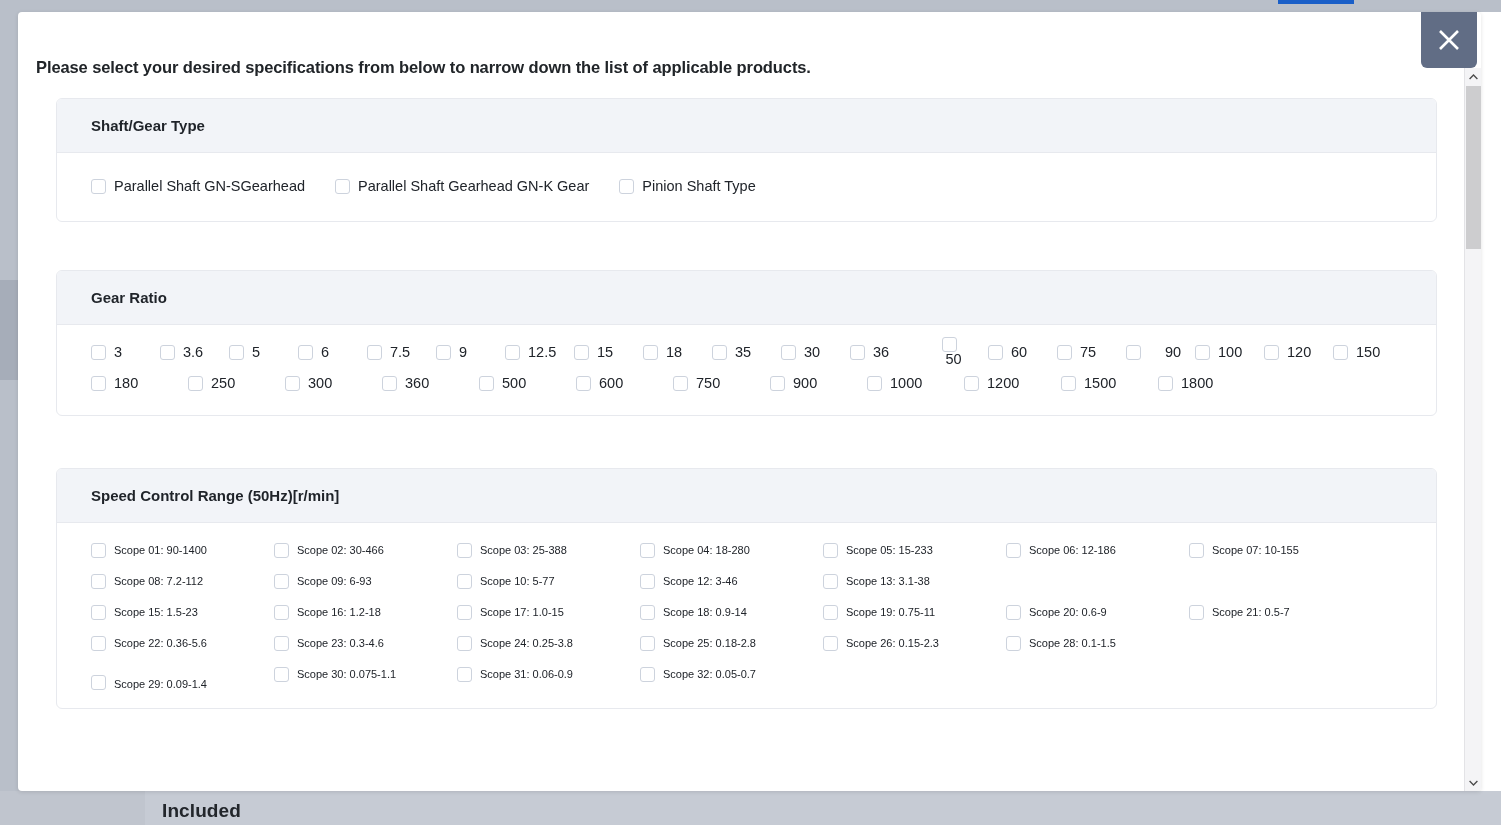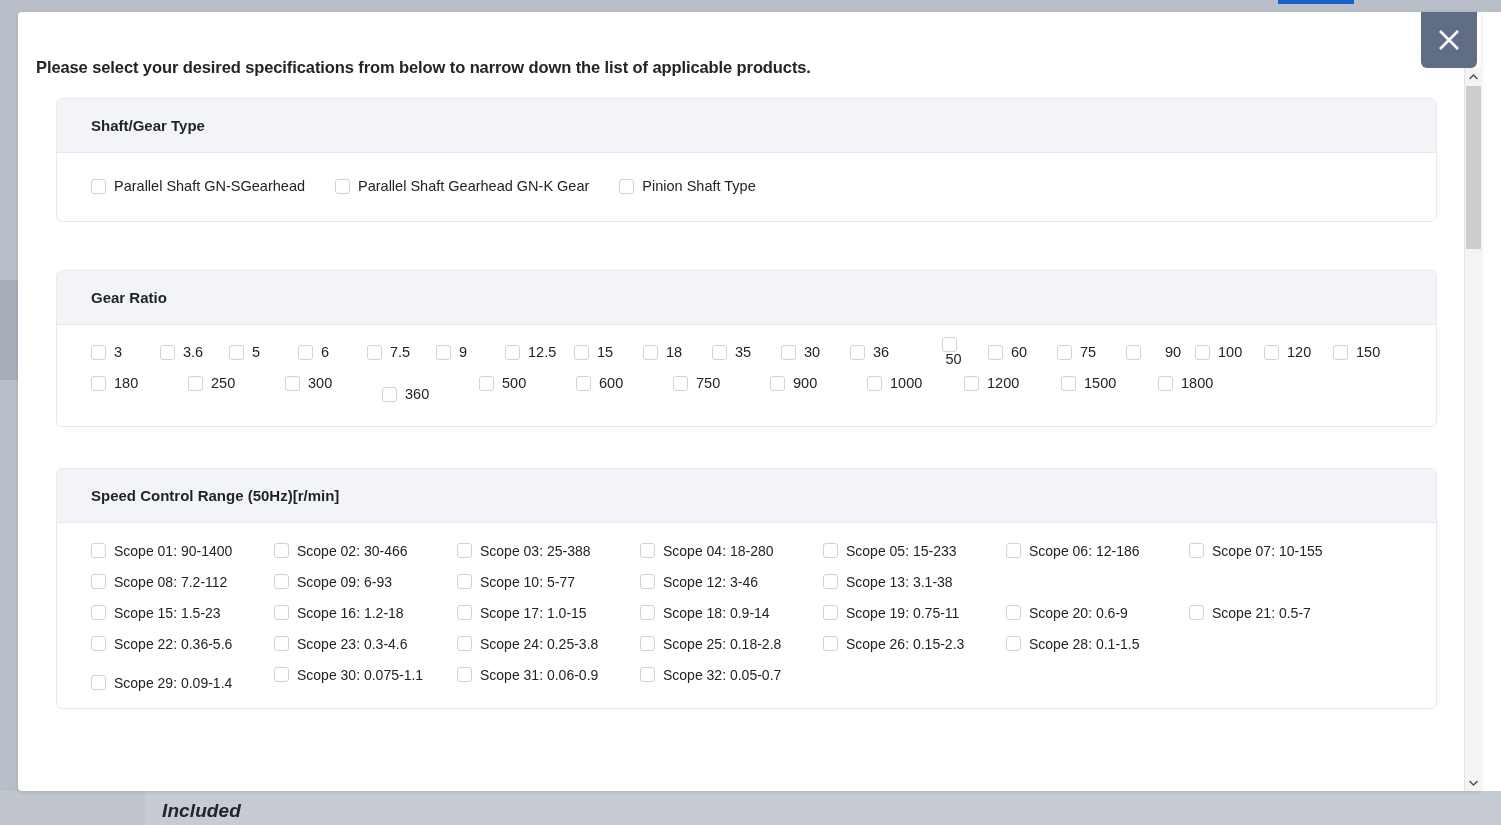--- a/index.html
+++ b/index.html
@@ -37,21 +37,20 @@
     background: #c0c5ce;
   }
   .bg-bottom-2 {
     position: absolute; left: 145px; top: 791px; width: 1356px; height: 34px;
     background: #c6cbd4;
   }
   .bg-bottom-label {
     position: absolute; left: 162px; top: 800px;
     font-size: 19px; font-weight: bold; color: #22262b;
     letter-spacing: .1px;
-    font-style: italic;
   }
   .bg-white-left {
     position: absolute; left: 22px; top: 12px; width: 62px; height: 350px;
     background: #ffffff;
   }
   .bg-dark-band {
     position: absolute; left: 22px; top: 362px; width: 62px; height: 28px;
     background: #1f2937;
   }
   .bg-white-left2 {
@@ -170,21 +169,21 @@
   #card-ratio { top: 172px; }
   #card-ratio .card-body { padding-top: 12px; padding-bottom: 16px; display:block; }
   #card-ratio .opt { margin-right: 21px; height: 31px; }
   #card-ratio .opt-label { font-size: 14.5px; }
 
   
   #card-speed { top: 370px; }
   #card-speed .card-body { padding-top: 12px; padding-bottom: 18px; display:block; }
   #card-speed .opt { height: 31px; }
   #card-speed .opt-row .opt { margin-right: 0; }
-  #card-speed .opt-label { font-size: 14px; }
+  #card-speed .opt-label { font-size: 11px; }
 </style>
 </head>
 <body>
 
 <div class="page-bg">
   <div class="bg-topbar"></div>
   <div class="bg-topbar-accent"></div>
   <div class="bg-leftstrip"></div>
   <div class="bg-leftstrip-dark"></div>
   <div class="bg-white-left"></div>
@@ -307,21 +306,21 @@
                 <span class="opt-label">180</span>
               </div>
               <div class="opt" style="width: 76px;">
                 <span class="cbx"></span>
                 <span class="opt-label">250</span>
               </div>
               <div class="opt" style="width: 76px;">
                 <span class="cbx"></span>
                 <span class="opt-label">300</span>
               </div>
-              <div class="opt" style="width: 76px; margin-top: 11px;">
+              <div class="opt" style="width: 76px;">
                 <span class="cbx"></span>
                 <span class="opt-label">360</span>
               </div>
               <div class="opt" style="width: 76px;">
                 <span class="cbx"></span>
                 <span class="opt-label">500</span>
               </div>
               <div class="opt" style="width: 76px;">
                 <span class="cbx"></span>
                 <span class="opt-label">600</span>

